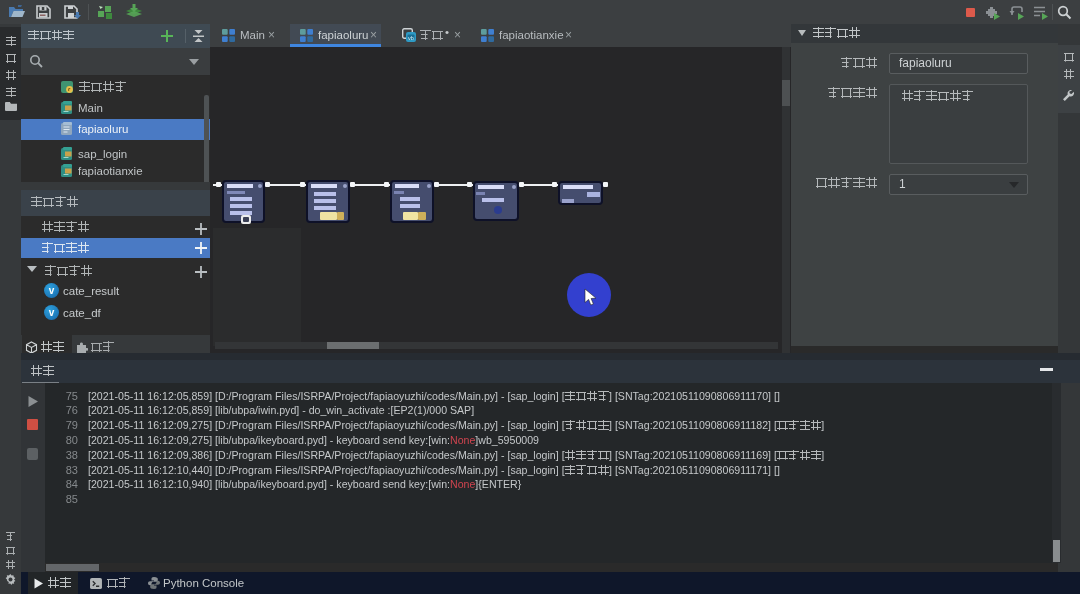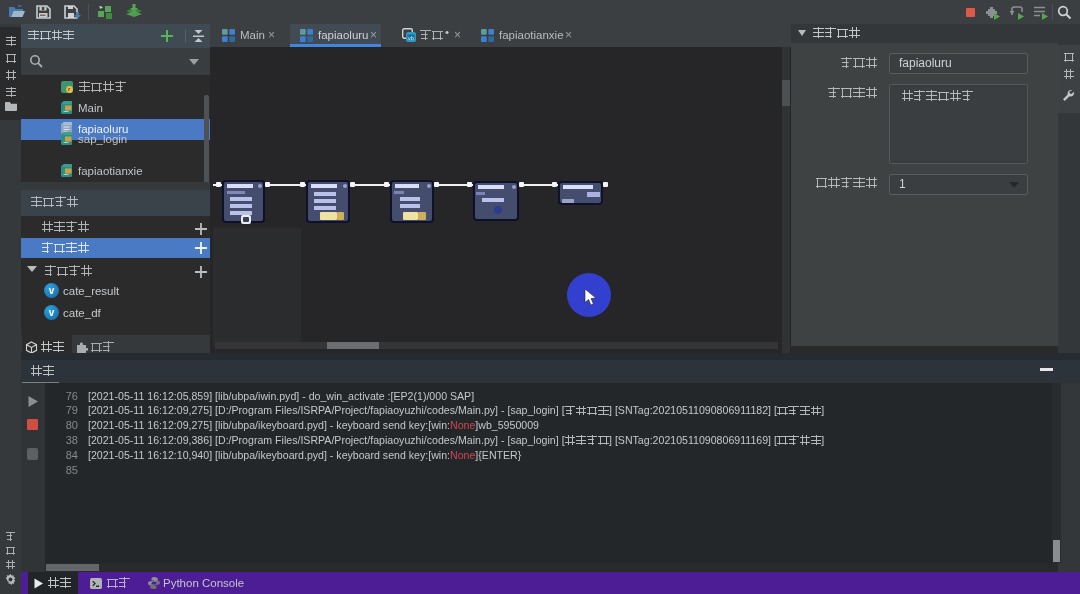--- a/index.html
+++ b/index.html
@@ -114,21 +114,21 @@
         <rect x="1" y="1" width="11" height="12" rx="1.5" fill="#2f8e84"></rect>
         <rect x="3" y="0" width="9" height="3" rx="1" fill="#35a193"></rect>
         <rect x="5" y="4.5" width="6.5" height="5" fill="#c9a14b"></rect>
         <path stroke="#9fd8d0" stroke-width="1" d="M3.5 10.5h5"></path>
       </svg><span style="font-size:11.5px;color:#c0c4c6;margin-left:4px">Main</span></div>
   <div class="ab row" style="left:39px;top:95px;height:20px"><svg width="14" height="14" viewBox="0 0 14 14" style="vertical-align:-3px">
         <rect x="1" y="1" width="11" height="12" rx="1.5" fill="#8fa6bd"></rect>
         <rect x="3" y="0" width="9" height="3" rx="1" fill="#a5bdd4"></rect>
         <path stroke="#dde8f2" stroke-width="1" d="M3.5 5h6M3.5 7.5h6M3.5 10h4"></path>
       </svg><span style="font-size:11.5px;color:#eef2f5;margin-left:4px">fapiaoluru</span></div>
-  <div class="ab row" style="left:39px;top:105px;height:20px"><svg width="14" height="14" viewBox="0 0 14 14" style="vertical-align:-3px">
+  <div class="ab row" style="left:39px;top:120px;height:20px"><svg width="14" height="14" viewBox="0 0 14 14" style="vertical-align:-3px">
         <rect x="1" y="1" width="11" height="12" rx="1.5" fill="#2f8e84"></rect>
         <rect x="3" y="0" width="9" height="3" rx="1" fill="#35a193"></rect>
         <rect x="5" y="4.5" width="6.5" height="5" fill="#c9a14b"></rect>
         <path stroke="#9fd8d0" stroke-width="1" d="M3.5 10.5h5"></path>
       </svg><span style="font-size:11.5px;color:#c0c4c6;margin-left:4px">sap_login</span></div>
   <div class="ab row" style="left:39px;top:137px;height:20px"><svg width="14" height="14" viewBox="0 0 14 14" style="vertical-align:-3px">
         <rect x="1" y="1" width="11" height="12" rx="1.5" fill="#2f8e84"></rect>
         <rect x="3" y="0" width="9" height="3" rx="1" fill="#35a193"></rect>
         <rect x="5" y="4.5" width="6.5" height="5" fill="#c9a14b"></rect>
         <path stroke="#9fd8d0" stroke-width="1" d="M3.5 10.5h5"></path>
@@ -304,34 +304,36 @@
   <div class="ab" style="left:1px;top:29px;width:37px;height:2px;background:#7a8086"></div>
   <div class="ab" style="left:1019px;top:15px;width:13px;height:3px;background:#e4e6e8"></div>
   <div class="ab" style="left:0;top:30px;width:24px;height:189px;background:#313437"></div>
   <svg class="ab" style="left:6px;top:42px" width="12" height="13" viewBox="0 0 12 13">
       <path fill="#8b8f92" d="M1.5 1l9.5 5.5L1.5 12z"></path>
     </svg>
   <div class="ab" style="left:6px;top:66px;width:11px;height:11px;background:#cf4f43;border-radius:1px"></div>
   <div class="ab" style="left:6px;top:95px;width:11px;height:12px;background:#5c6063;border-radius:2px"></div>
   <div class="ab" style="left:24px;top:30px;width:1007px;height:180px;background:#242729;overflow:hidden">
     <div style="padding-top:5.6px">
+      <div class="l"><span class="n">75</span>[2021-05-11 16:12:05,859] [D:/Program Files/ISRPA/Project/fapiaoyuzhi/codes/Main.py] - [sap_login] [<span class="k"></span><span class="k b"></span><span class="k c"></span><span class="k d"></span>] [SNTag:20210511090806911170] []</div>
       <div class="l"><span class="n">76</span>[2021-05-11 16:12:05,859] [lib/ubpa/iwin.pyd] - do_win_activate :[EP2(1)/000 SAP]</div>
       <div class="l"><span class="n">79</span>[2021-05-11 16:12:09,275] [D:/Program Files/ISRPA/Project/fapiaoyuzhi/codes/Main.py] - [sap_login] [<span class="k d"></span><span class="k c"></span><span class="k b"></span><span class="k"></span>] [SNTag:20210511090806911182] [<span class="k b"></span><span class="k d"></span><span class="k"></span><span class="k c"></span>]</div>
       <div class="l"><span class="n">80</span>[2021-05-11 16:12:09,275] [lib/ubpa/ikeyboard.pyd] - keyboard send key:[win:<b>None</b>]wb_5950009</div>
       <div class="l"><span class="n">38</span>[2021-05-11 16:12:09,386] [D:/Program Files/ISRPA/Project/fapiaoyuzhi/codes/Main.py] - [sap_login] [<span class="k c"></span><span class="k"></span><span class="k d"></span><span class="k b"></span>] [SNTag:20210511090806911169] [<span class="k b"></span><span class="k d"></span><span class="k c"></span><span class="k"></span>]</div>
+      <div class="l"><span class="n">83</span>[2021-05-11 16:12:10,440] [D:/Program Files/ISRPA/Project/fapiaoyuzhi/codes/Main.py] - [sap_login] [<span class="k"></span><span class="k d"></span><span class="k b"></span><span class="k c"></span>] [SNTag:20210511090806911171] []</div>
       <div class="l"><span class="n">84</span>[2021-05-11 16:12:10,940] [lib/ubpa/ikeyboard.pyd] - keyboard send key:[win:<b>None</b>]{ENTER}</div>
       <div class="l"><span class="n">85</span></div>
     </div>
   </div>
   <div class="ab" style="left:1031px;top:30px;width:9px;height:180px;background:#292c2f"></div>
   <div class="ab" style="left:1032px;top:187px;width:7px;height:22px;background:#898d8f"></div>
   <div class="ab" style="left:25px;top:211px;width:53px;height:7px;background:#636669"></div>
 </div>
 
-<div class="ab" id="statusbar" style="left:21px;top:572px;width:1059px;height:22px;background:#4c1d95">
+<div class="ab" id="statusbar" style="left:21px;top:572px;width:1059px;height:22px;background:#0f172a">
   <div class="ab" style="left:7px;top:0;width:50px;height:22px;background:#222527"></div>
   <svg class="ab" style="left:12px;top:6px" width="11" height="11" viewBox="0 0 11 11">
       <path fill="#e8eaec" d="M1.5 0.5l8.5 5-8.5 5z"></path>
     </svg>
   <div class="ab" style="left:26px;top:5px;font-size:11.5px;color:#d3d7d9"><span class="k c"></span><span class="k"></span></div>
   <svg class="ab" style="left:69px;top:6px" width="12" height="11" viewBox="0 0 13 12">
       <rect x="0" y="0" width="13" height="12" rx="2" fill="#b0b4b6"></rect>
       <path stroke="#2b2d2f" stroke-width="1.4" fill="none" d="M3 3.5l2.5 2.5L3 8.5M6.5 9H10"></path>
     </svg>
   <div class="ab" style="left:85px;top:5px;font-size:11.5px;color:#c2c6c8"><span class="k b"></span><span class="k d"></span></div>

